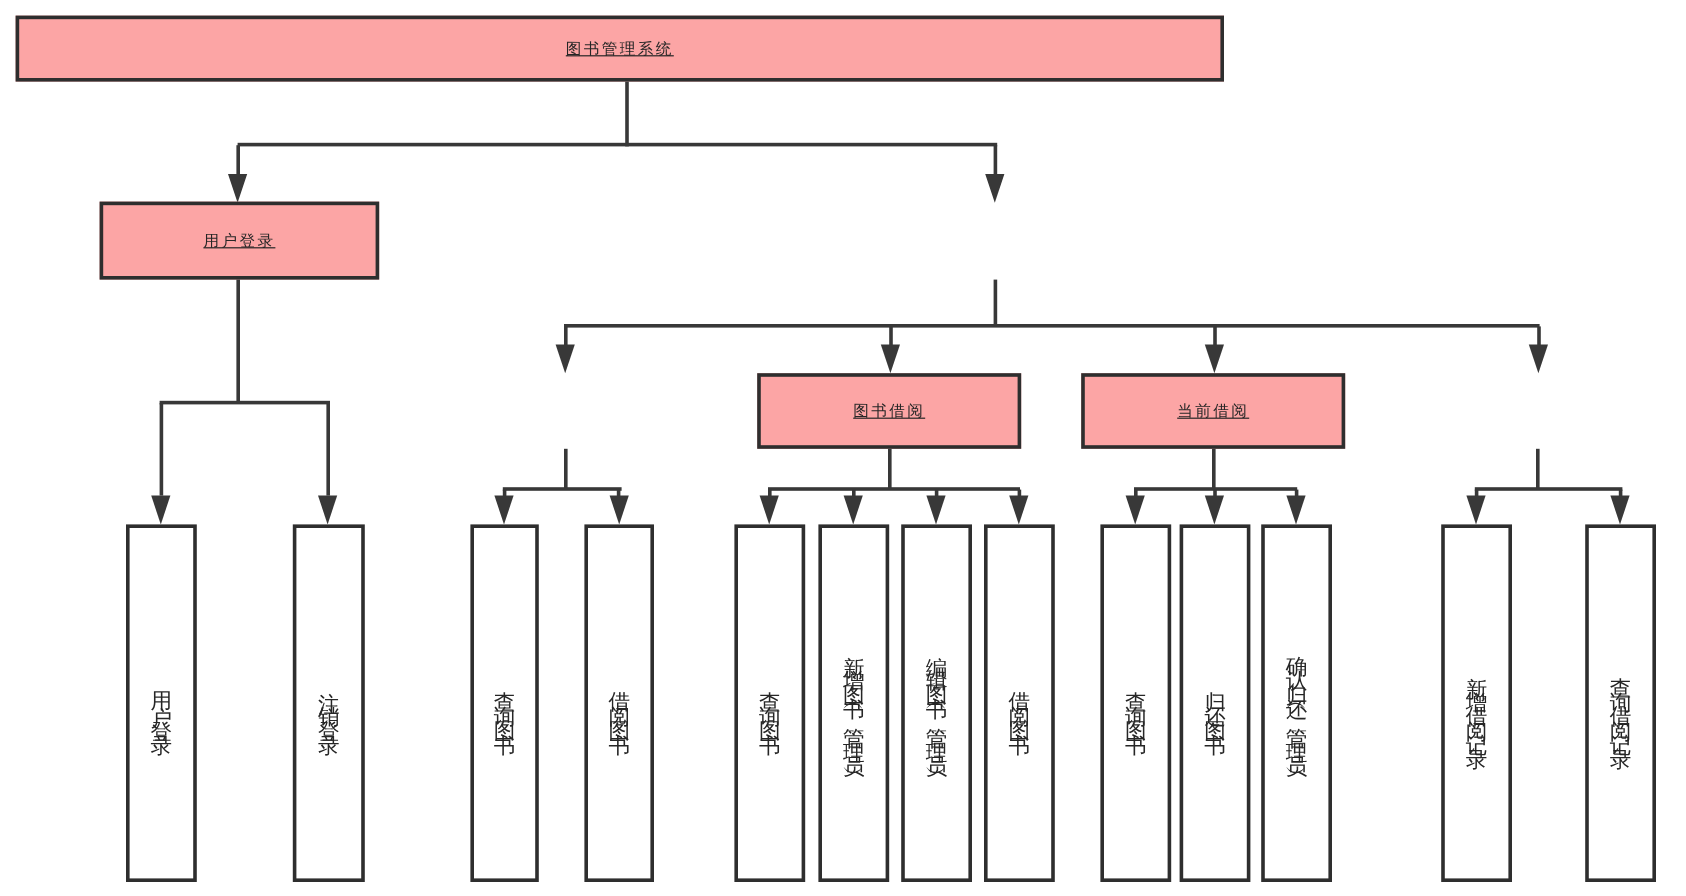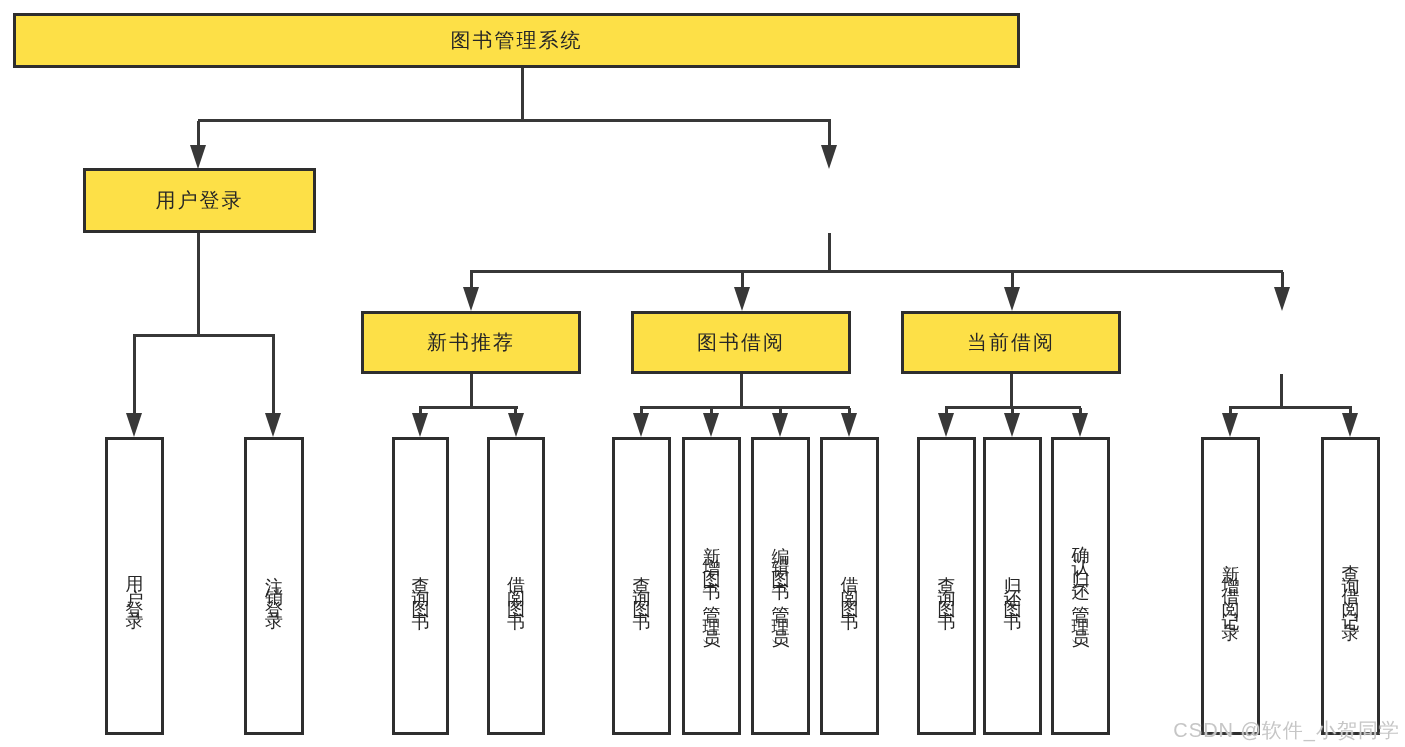--- a/index.html
+++ b/index.html
@@ -2,23 +2,23 @@
 <html><head>
 <meta charset="utf-8">
 <style>
   html,body{margin:0;padding:0;background:#ffffff;}
   #stage{
     position:relative;width:1405px;height:747px;background:#ffffff;overflow:hidden;
     font-family:"Liberation Sans","DejaVu Sans",sans-serif;
   }
   
   .box{
-    position:absolute;box-sizing:border-box;background:#fde047;
+    position:absolute;box-sizing:border-box;background:#fca5a5;
     border:3px solid #2e2e2e;display:flex;align-items:center;justify-content:center;
-    color:#262626;font-size:20px;letter-spacing:2px;white-space:nowrap;
+    color:#262626;font-size:13px;letter-spacing:2px;white-space:nowrap;text-decoration:underline;
   }
   .leaf{
     position:absolute;box-sizing:border-box;background:#ffffff;
     border:3px solid #2e2e2e;display:flex;align-items:center;justify-content:center;
     color:#262626;font-size:18px;top:437px;height:298px;
     writing-mode:vertical-rl;text-orientation:mixed;letter-spacing:12px;line-height:1;
     overflow:hidden;
   }
   
   .vl{position:absolute;width:3px;background:#383838;}
@@ -58,21 +58,20 @@
   <div class="hl" style="left:470px;top:270px;width:813px"></div>
   <div class="vl" style="left:470px;top:272px;height:16px"></div>
   <div class="ar" style="left:463px;top:287px"></div>
   <div class="vl" style="left:741px;top:272px;height:16px"></div>
   <div class="ar" style="left:734px;top:287px"></div>
   <div class="vl" style="left:1011px;top:272px;height:16px"></div>
   <div class="ar" style="left:1004px;top:287px"></div>
   <div class="vl" style="left:1281px;top:272px;height:16px"></div>
   <div class="ar" style="left:1274px;top:287px"></div>
 
-  <div class="box" style="left:361px;top:311px;width:220px;height:63px">新书推荐</div>
   <div class="box" style="left:631px;top:311px;width:220px;height:63px">图书借阅</div>
   <div class="box" style="left:901px;top:311px;width:220px;height:63px">当前借阅</div>
 
   <div class="vl" style="left:470px;top:374px;height:34px"></div>
   <div class="hl" style="left:419px;top:406px;width:99px"></div>
   <div class="vl" style="left:419px;top:408px;height:6px"></div>
   <div class="ar" style="left:412px;top:413px"></div>
   <div class="vl" style="left:514px;top:408px;height:6px"></div>
   <div class="ar" style="left:508px;top:413px"></div>
 
@@ -114,15 +113,14 @@
   <div class="leaf" style="left:751px;width:59px">编辑图书（管理员）</div>
   <div class="leaf" style="left:820px;width:59px">借阅图书</div>
 
   <div class="leaf" style="left:917px;width:59px">查询图书</div>
   <div class="leaf" style="left:983px;width:59px">归还图书</div>
   <div class="leaf" style="left:1051px;width:59px">确认归还（管理员）</div>
 
   <div class="leaf" style="left:1201px;width:59px">新增借阅记录</div>
   <div class="leaf" style="left:1321px;width:59px">查询借阅记录</div>
 
-  <div class="watermark">CSDN @软件_小贺同学</div>
 
 </div>
 
 </body></html>

